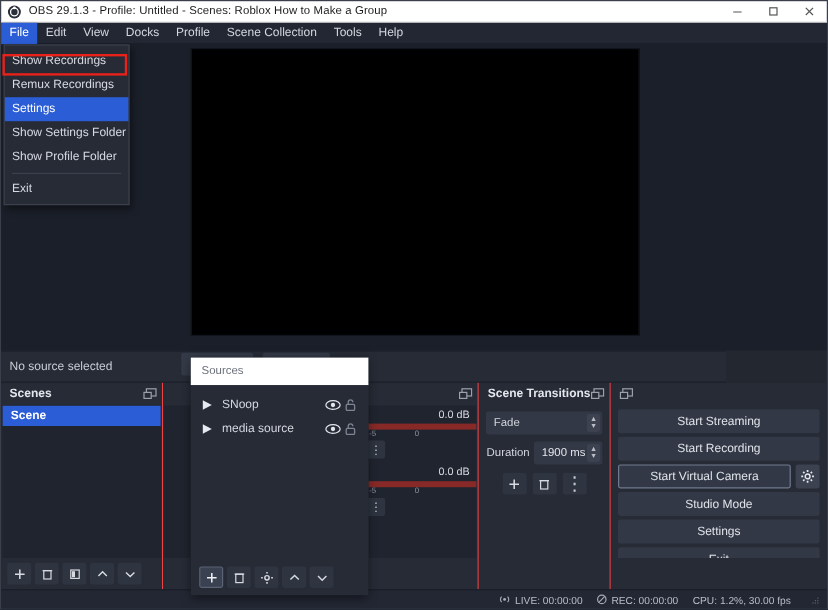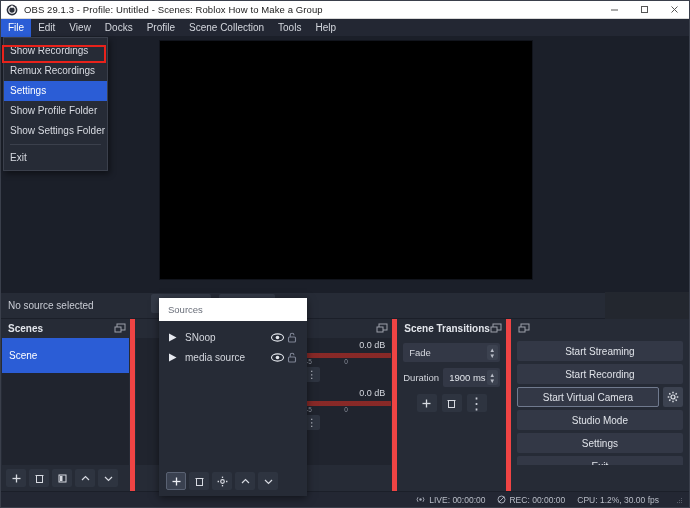--- a/index.html
+++ b/index.html
@@ -99,21 +99,21 @@
   }
   .tb-pill.p1 { left: 150px; top: 293px; width: 60px; }
   .tb-pill.p2 { left: 218px; top: 293px; width: 56px; }
 
   
   .docks {
     position: absolute; left: 0; top: 318px; width: 688px; height: 172px;
     display: flex;
   }
   .dock {
-    background: #262b36; border-right: 5px solid #ef4444;
+    background: #262b36; border-right: 1px solid #ef4444;
     display: flex; flex-direction: column;
     position: relative;
   }
   .dock-header {
     height: 19px; display: flex; align-items: center;
     padding: 0 4px 0 7px; flex: 0 0 auto;
   }
   .dock-title {
     font-size: 10px; font-weight: bold; color: #e3e6ec; flex: 1 1 auto;
     white-space: nowrap;
@@ -124,22 +124,22 @@
   .tool-btn {
     width: 20px; height: 18px; background: #2e3440; border-radius: 2px;
     display: flex; align-items: center; justify-content: center;
     color: #c4c8d1;
   }
   .tool-btn.focus { background: #3a4150; border: 1px solid #5a6273; }
 
   
   .dock-scenes { width: 155px; }
   .scene-row {
-    height: 35px; display: flex; align-items: center; padding-left: 7px;
-    font-size: 10px; color: #d4d7de;
+    height: 17px; display: flex; align-items: center; padding-left: 7px;
+    font-size: 10px; color: #d4d7de; font-weight: bold;
   }
   .scene-row.selected { background: #2b5dd6; color: #ffffff; }
 
   
   .dock-sources { width: 148px; }
 
   
   .dock-mixer { width: 155px; }
   .mixer-ch { height: 48px; position: relative; padding: 3px 6px 0 6px; }
   .mx-db { position: absolute; right: 6px; top: 2px; font-size: 9px; color: #d5d8df; }
@@ -562,22 +562,22 @@
             <polyline points="2,4 5.5,7.5 9,4" fill="none" stroke="#d7dae1" stroke-width="1.2"></polyline>
           </svg>
       </span>
     </div>
   </div>
 
   <div class="dropdown">
     <div class="dd-item">Show Recordings</div>
     <div class="dd-item">Remux Recordings</div>
     <div class="dd-item selected">Settings</div>
+    <div class="dd-item">Show Settings Folder</div>
     <div class="dd-item">Show Profile Folder</div>
-    <div class="dd-item">Show Settings Folder</div>
     <div class="dd-sep"></div>
     <div class="dd-item">Exit</div>
   </div>
   <div class="redbox"></div>
 
   <div class="statusbar">
     <span class="st-item">
       <span class="st-ico">
         <svg width="11" height="9" viewBox="0 0 11 9">
             <circle cx="5.5" cy="4.5" r="1.2" fill="#a7acb8"></circle>

